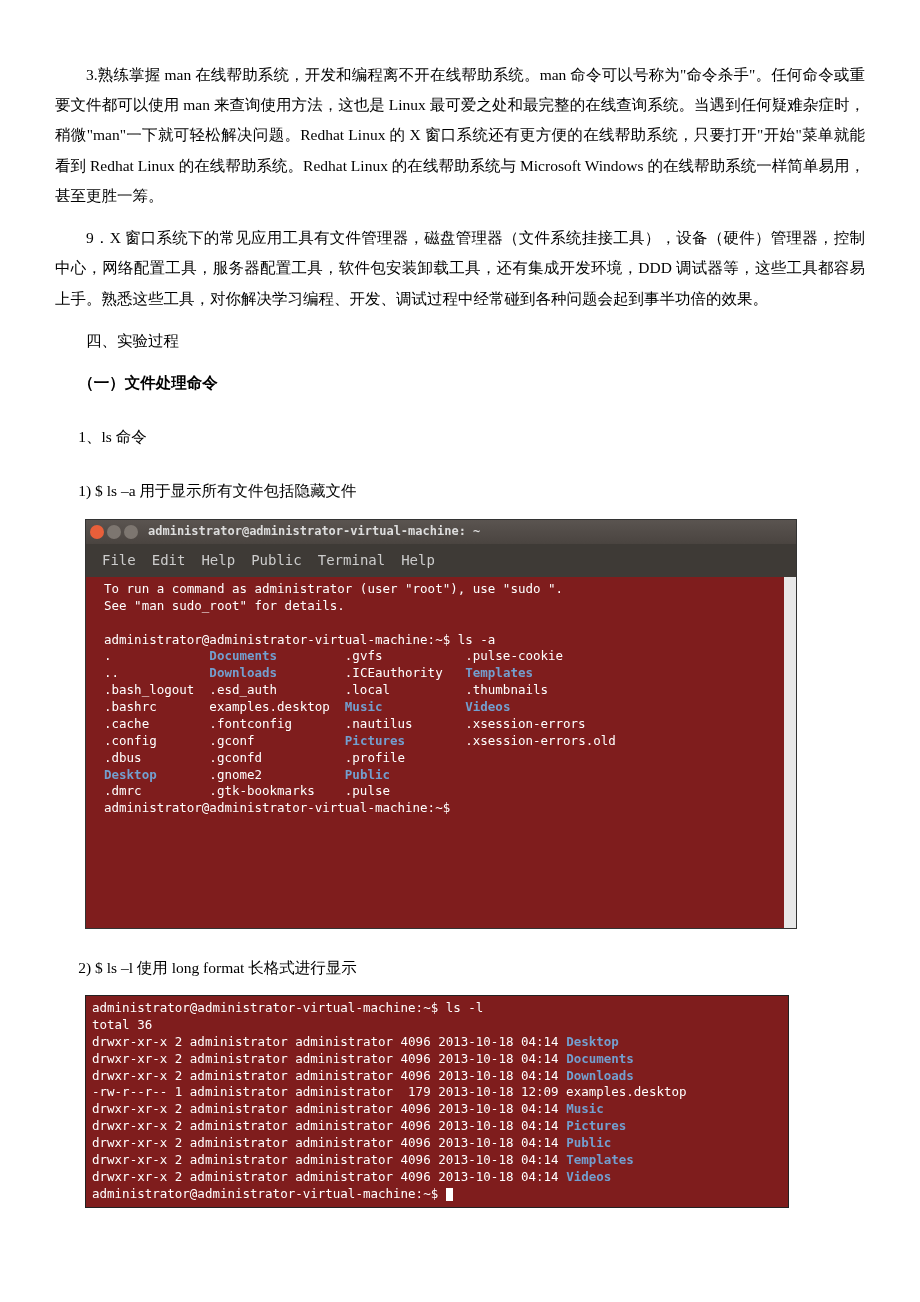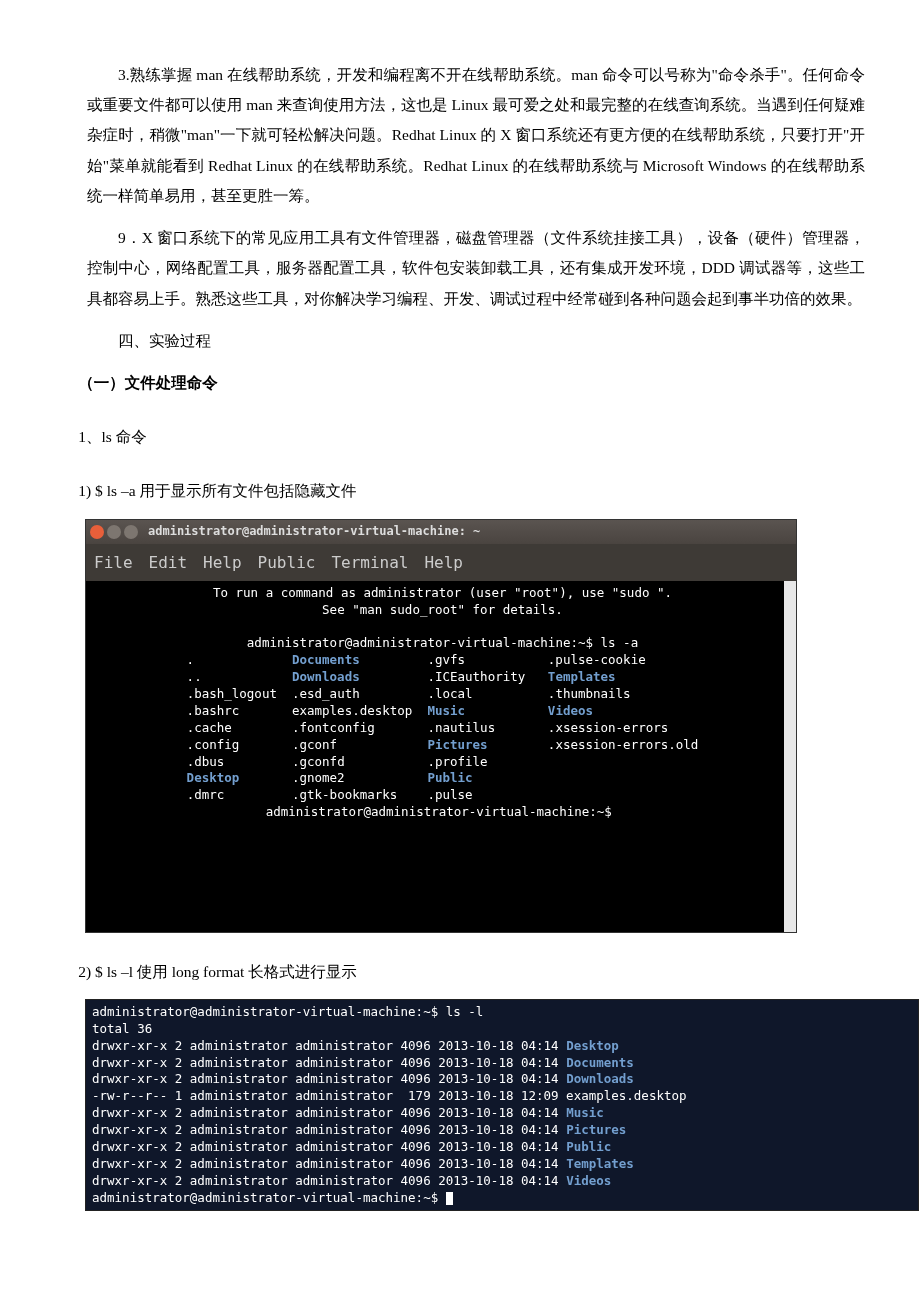--- a/index.html
+++ b/index.html
@@ -10,21 +10,21 @@
     line-height: 1.95;
     color: #000;
     background: #fff;
     width: 920px;
     box-sizing: border-box;
   }
   p {
     margin: 0 0 12px 0;
     text-align: justify;
   }
-  .indent { text-indent: 2em; margin-left: 32px; }
+  .indent { text-indent: 2em; }
   .indent1 { text-indent: 1.5em; margin-top: 24px; }
   .section-heading {
     font-weight: bold;
     margin: 8px 0 12px 0;
     text-indent: 1.5em;
   }
   .terminal-window {
     border: 1px solid #333;
     margin: 10px 0 20px 30px;
     width: 710px;
@@ -41,59 +41,58 @@
     font-weight: bold;
   }
   .titlebar-icons { display: flex; gap: 3px; margin-right: 10px; }
   .btn { width: 14px; height: 14px; border-radius: 50%; display: inline-block; }
   .btn-close { background: #e85f3a; }
   .btn-min { background: #7d7670; }
   .btn-max { background: #7d7670; }
   .menubar {
     background: #3e3a36;
     color: #ccc;
-    font-size: 16px;
-    padding: 3px 8px;
+    font-size: 14px;
+    padding: 3px 16px;
     display: flex;
     gap: 16px;
   }
   .term-body {
-    background: #000000;
+    background: #7f1d1d;
     color: #fff;
     font-size: 12.5px;
     line-height: 1.35;
-    padding: 4px 6px 60px 9px;
+    padding: 4px 6px 60px 18px;
     position: relative;
     white-space: pre;
-    text-align: center;
   }
   .term-body .blue { color: #739fcf; font-weight: bold; }
   .term-body .watermark {
     position: absolute;
     font-size: 26px;
     color: rgba(210,210,210,0.25);
     font-family: Arial, sans-serif;
     letter-spacing: 2px;
     pointer-events: none;
   }
   .scroll-strip {
     position: absolute;
     right: 0; top: 0; bottom: 0;
     width: 12px;
     background: #e8e8e8;
   }
   .term2 {
-    background: #0f172a;
+    background: #7f1d1d;
     color: #fff;
     font-family: "DejaVu Sans Mono", Consolas, monospace;
     font-size: 12.5px;
     line-height: 1.35;
     padding: 4px 6px;
     margin: 8px 0 0 30px;
-    width: 834px;
+    width: 704px;
     white-space: pre;
     border: 1px solid #222;
     box-sizing: border-box;
   }
   .term2 .blue { color: #739fcf; font-weight: bold; }
   .cursor { background:#fff; display:inline-block; width:7px; height:13px; vertical-align:text-bottom;}
 </style>
 </head>
 <body>
 

